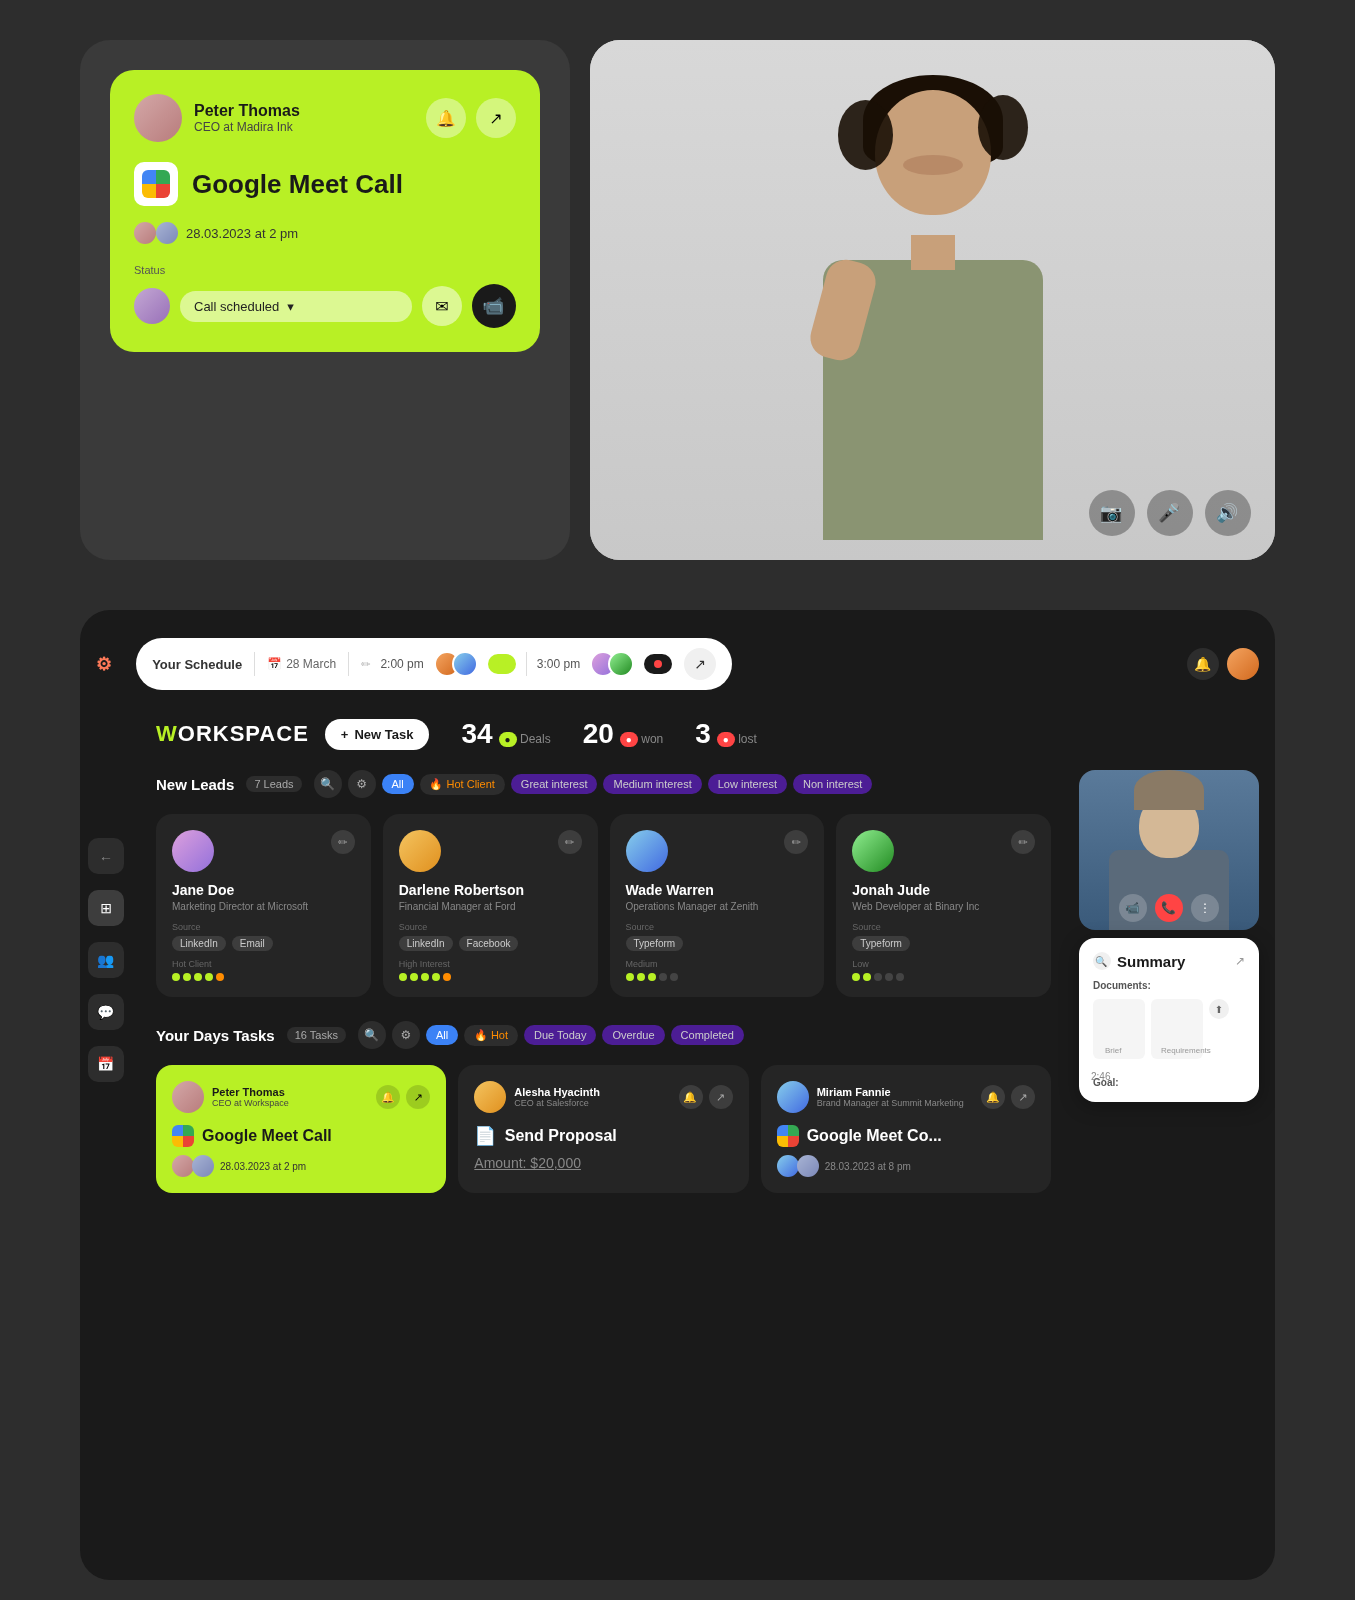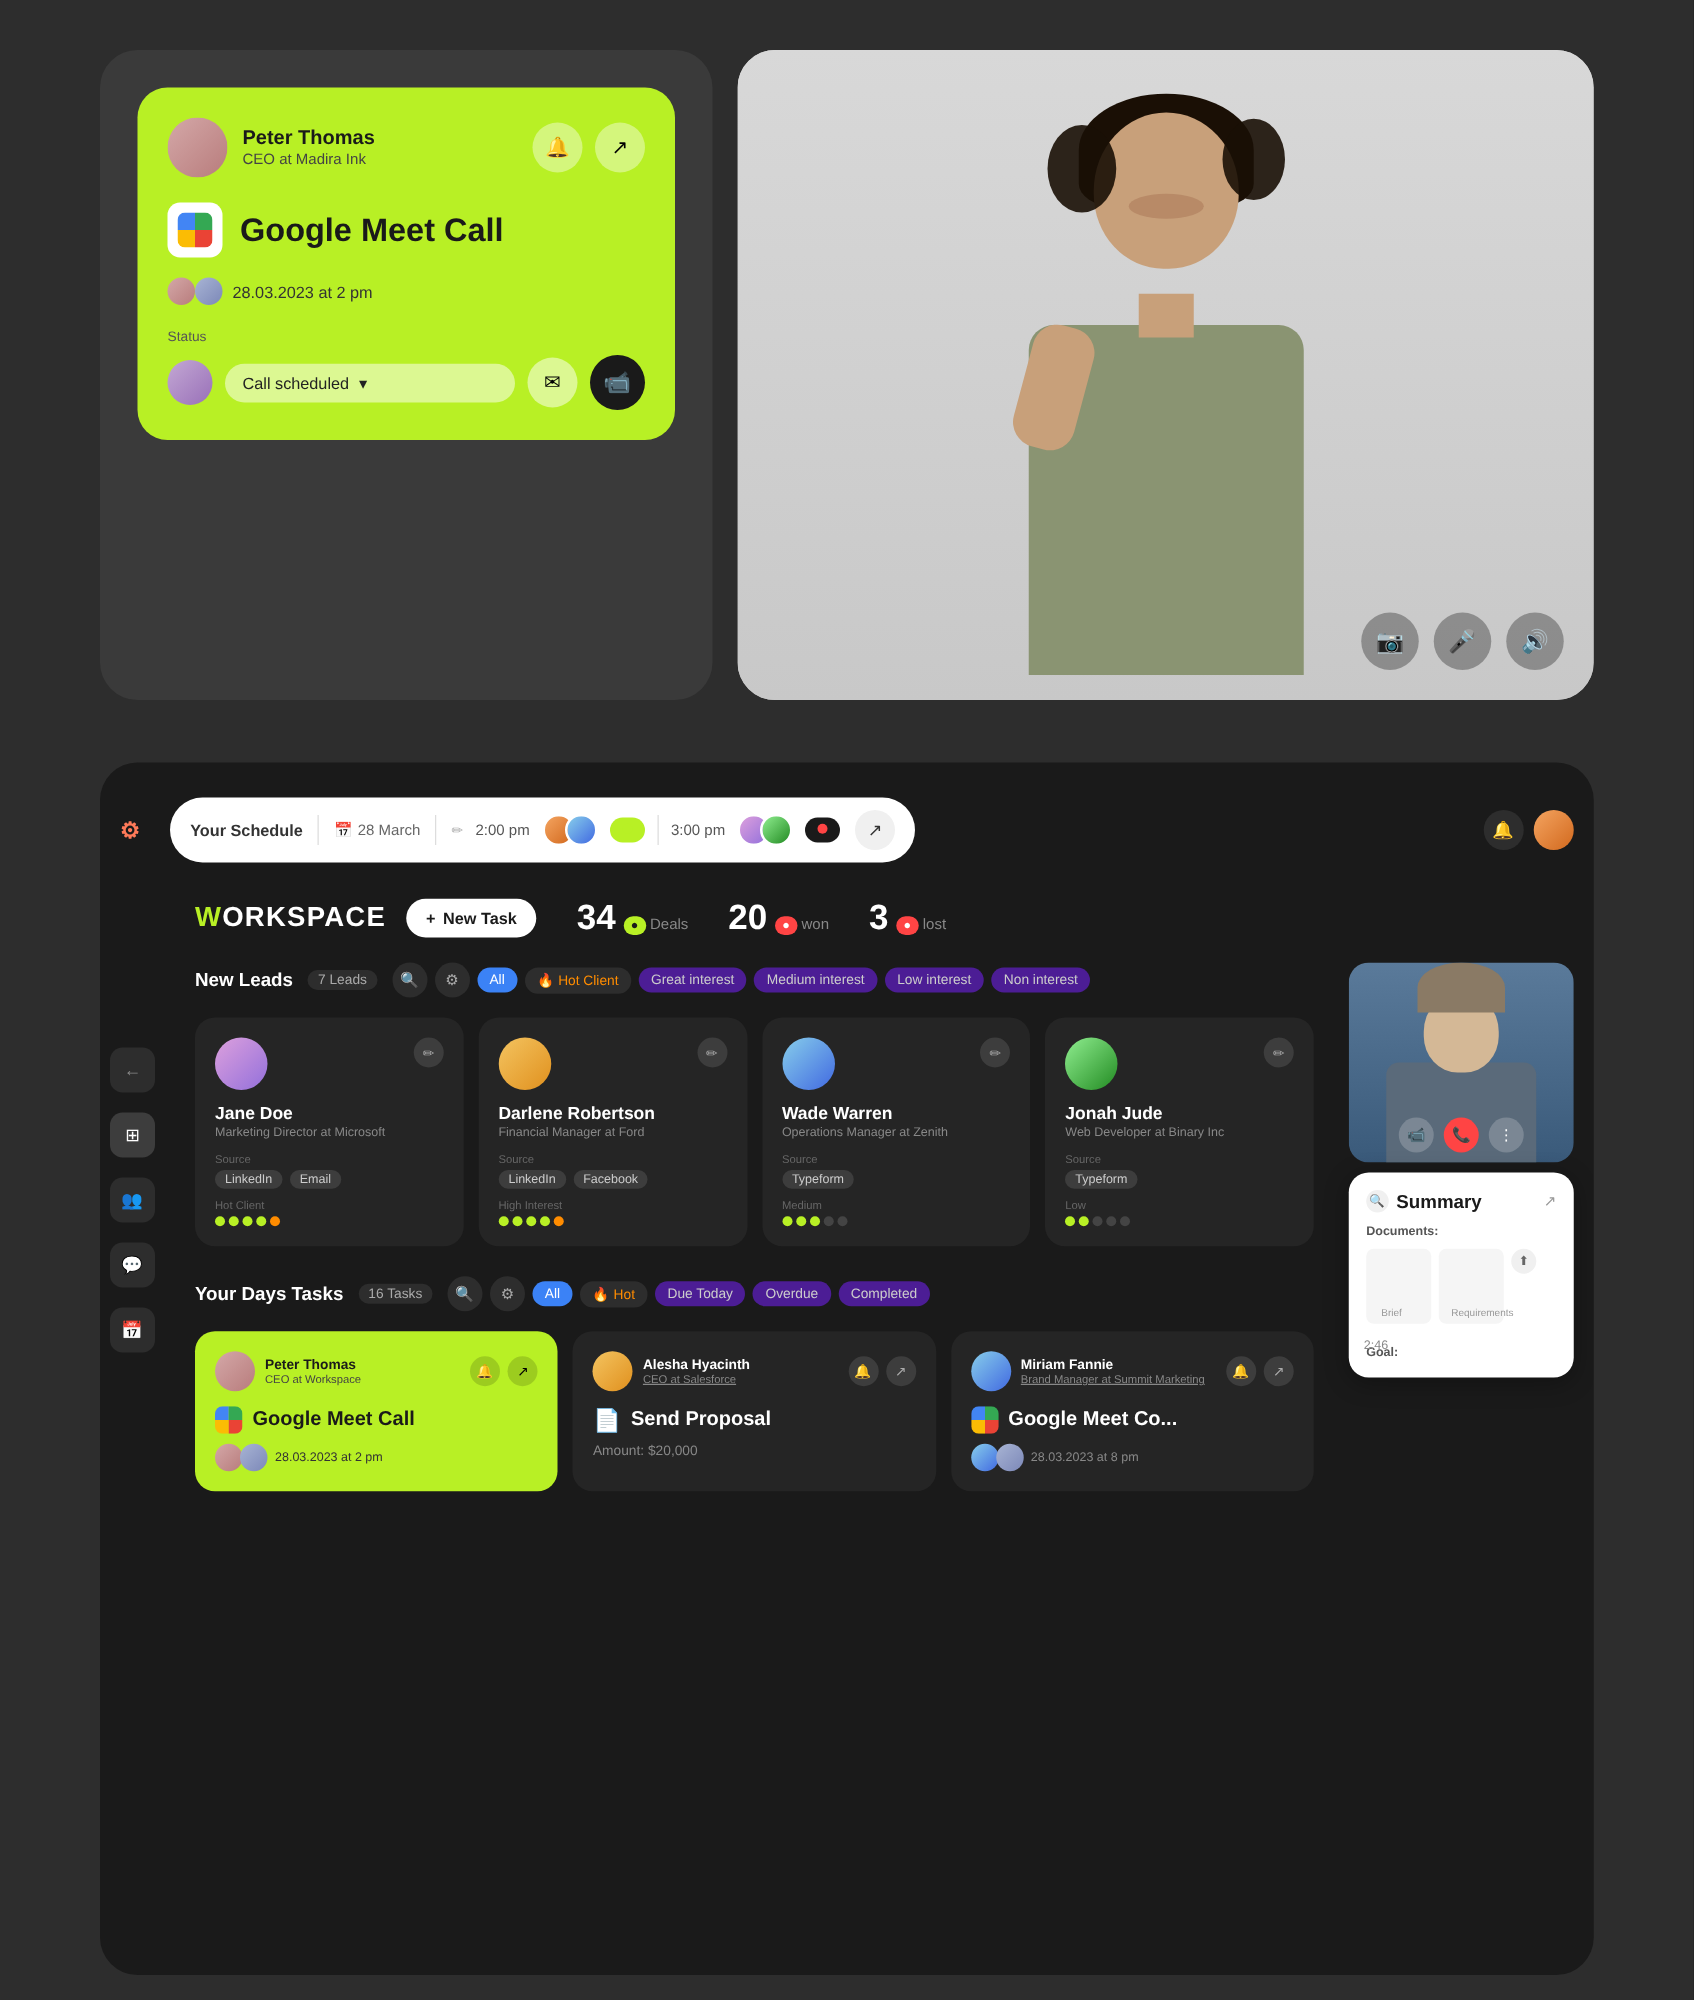--- a/index.html
+++ b/index.html
@@ -645,21 +645,21 @@
       font-weight: 600;
       color: #1a1a1a;
     }
 
     .task-user-role {
       font-size: 9px;
       color: #444;
     }
 
     .task-user-name-white { color: white; }
-    .task-user-role-gray { color: #888; text-decoration: underline; }
+    .task-user-role-gray { color: #888; }
 
     .task-title {
       font-size: 16px;
       font-weight: 700;
       color: #1a1a1a;
       margin-bottom: 8px;
       display: flex;
       align-items: center;
       gap: 8px;
     }
@@ -670,23 +670,24 @@
       display: flex;
       align-items: center;
       gap: 6px;
       font-size: 10px;
       color: #333;
     }
 
     .task-date-row-gray { color: #888; }
 
     .task-amount {
-      font-size: 11px;
+      font-size: 14px;
       color: #888;
       margin-top: 6px;
+      text-decoration: underline;
     }
 
     
     .sidebar-icons {
       position: absolute;
       left: 0;
       top: 120px;
       width: 52px;
       display: flex;
       flex-direction: column;

